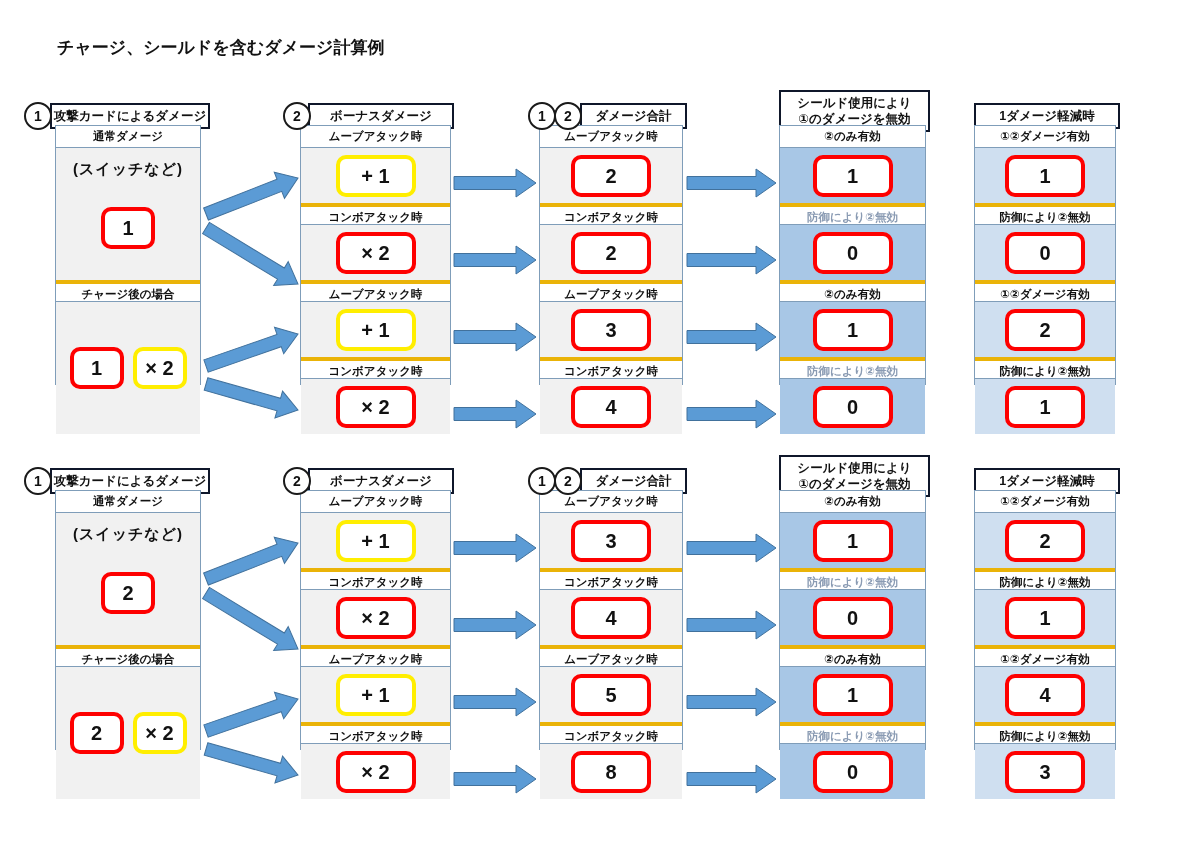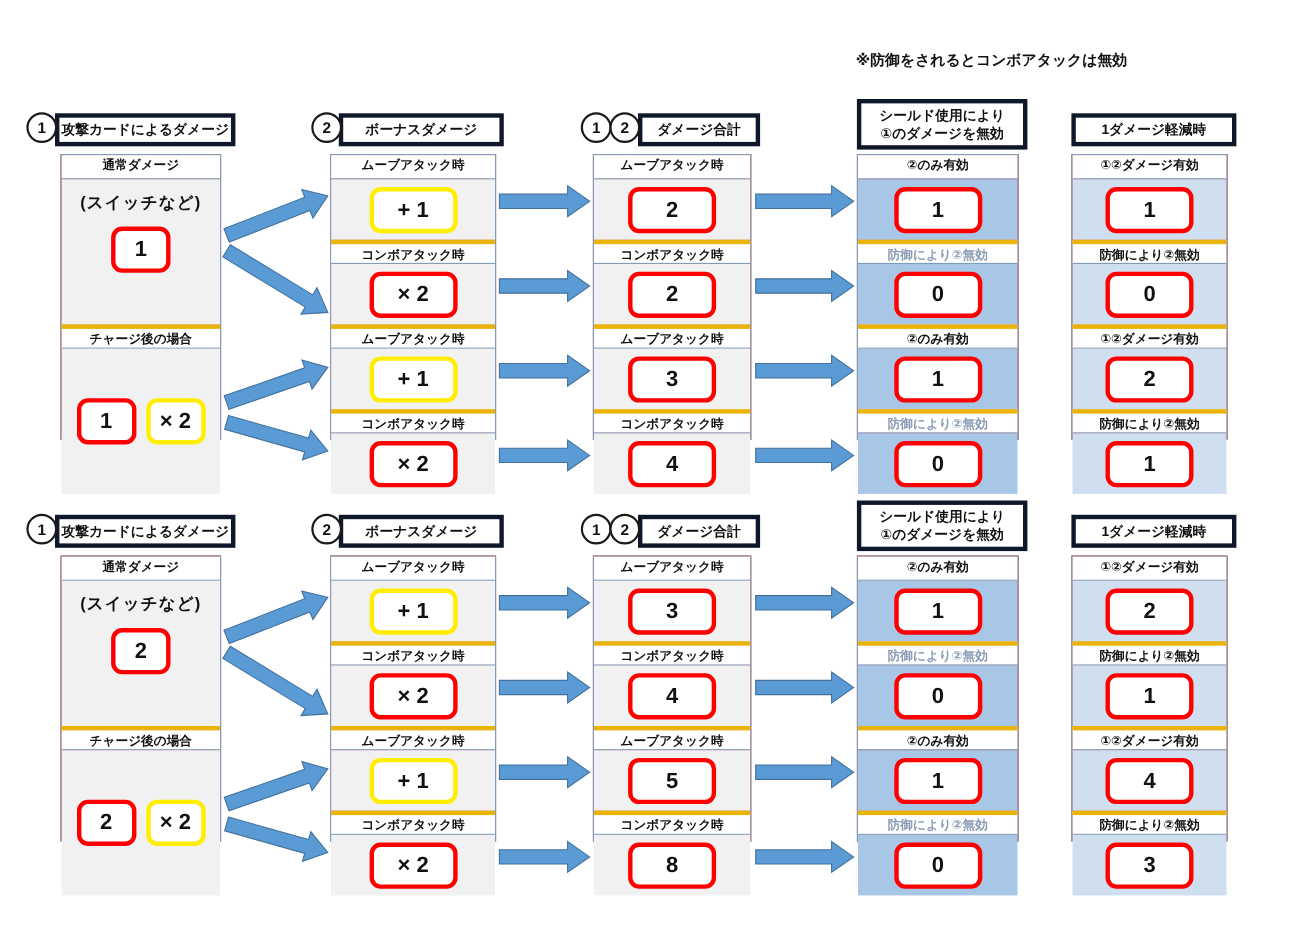--- a/index.html
+++ b/index.html
@@ -8,52 +8,52 @@
 
   .page-title{position:absolute;left:57px;top:36px;font-size:17px;font-weight:bold;color:#111;}
   .page-note{position:absolute;left:778px;top:46px;font-size:13.5px;font-weight:bold;color:#111;}
 
   .flow{position:absolute;left:0;width:1183px;height:345px;}
   #flow1{top:100px;}
   #flow2{top:465px;}
 
   .badge{position:absolute;width:24px;height:24px;border:2px solid #1a1a1a;border-radius:50%;
          background:#fff;text-align:center;line-height:24px;font-size:14px;font-weight:bold;color:#111;z-index:3;}
-  .hlabel{position:absolute;height:22px;line-height:22px;border:4px solid #0f172a;background:#fff;
+  .hlabel{position:absolute;height:22px;line-height:22px;border:2px solid #0f172a;background:#fff;
           text-align:center;font-size:12.5px;font-weight:bold;color:#111;z-index:2;}
   .hlabel.two{height:auto;line-height:16px;padding:3px 0;}
 
-  .col{position:absolute;top:40px;height:260px;border:1px solid #7f9db9;background:#b91c1c;
+  .col{position:absolute;top:25px;height:260px;border:1px solid #7f9db9;background:#f0abfc;
        box-sizing:border-box;z-index:2;}
   .strip{height:22px;line-height:20px;box-sizing:border-box;border-top:4px solid #eab308;
          border-bottom:1px solid #7f9db9;background:#fff;text-align:center;
          font-size:11.5px;font-weight:bold;color:#111;}
   .strip:first-child{border-top:none;}
   .strip.muted{color:#8a9bb3;}
   .cbody{height:55px;display:flex;align-items:center;justify-content:center;background:#f1f1f1;}
   .cbody.tall{height:132px;}
-  .cbody.stack{flex-direction:column;justify-content:flex-start;padding-top:12px;gap:12px;box-sizing:border-box;}
+  .cbody.stack{flex-direction:column;justify-content:flex-start;padding-top:12px;gap:28px;box-sizing:border-box;}
   .cbody.pair{gap:9px;}
   .shield-col .cbody{background:#a8c7e6;}
   .reduce-col .cbody{background:#cfdff0;}
 
   .vbox{background:#fff;border:4px solid #fe0000;border-radius:10px;min-width:60px;height:34px;
         line-height:34px;text-align:center;font-size:20px;font-weight:bold;color:#111;padding:0 6px;}
   .vbox.yellow{border-color:#ffee00;}
   .vbox.small{min-width:34px;}
   .atk-name{font-size:15px;font-weight:bold;color:#111;letter-spacing:1px;}
 
   #arrows{position:absolute;left:0;top:0;z-index:1;pointer-events:none;}
 </style>
 </head>
 <body>
 
 <div id="page">
 
-  <div class="page-note">※防御をされるとコンボアタックは無効</div>
+  <div class="page-title">チャージ、シールドを含むダメージ計算例</div>
 
   <svg id="arrows" width="1183" height="859">
       <g transform="translate(454,183) rotate(0)">
         <polygon points="0,-6.5 62,-6.5 62,-14 82,0 62,14 62,6.5 0,6.5" fill="#5b9bd5" stroke="#41719c" stroke-width="1"></polygon>
       </g>
       <g transform="translate(687,183) rotate(0)">
         <polygon points="0,-6.5 69,-6.5 69,-14 89,0 69,14 69,6.5 0,6.5" fill="#5b9bd5" stroke="#41719c" stroke-width="1"></polygon>
       </g>
       <g transform="translate(454,260) rotate(0)">
         <polygon points="0,-6.5 62,-6.5 62,-14 82,0 62,14 62,6.5 0,6.5" fill="#5b9bd5" stroke="#41719c" stroke-width="1"></polygon>

